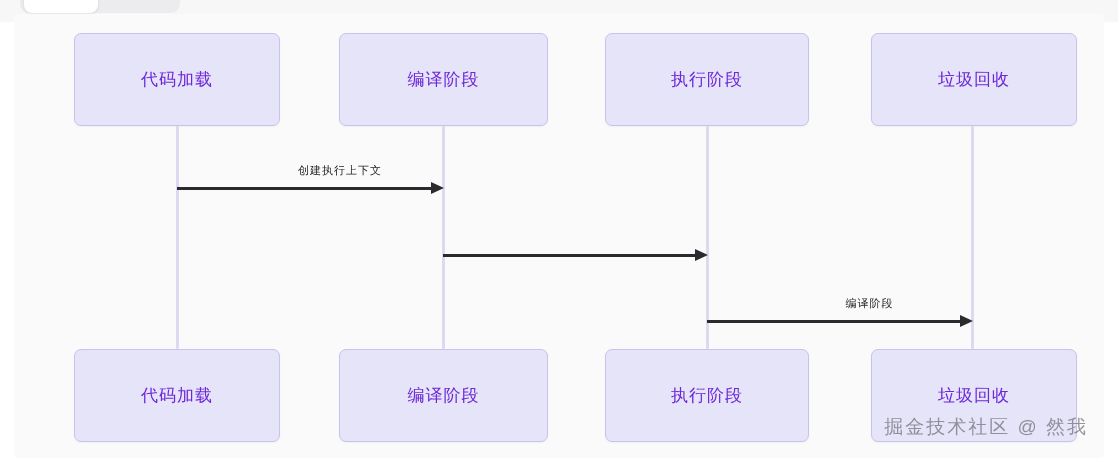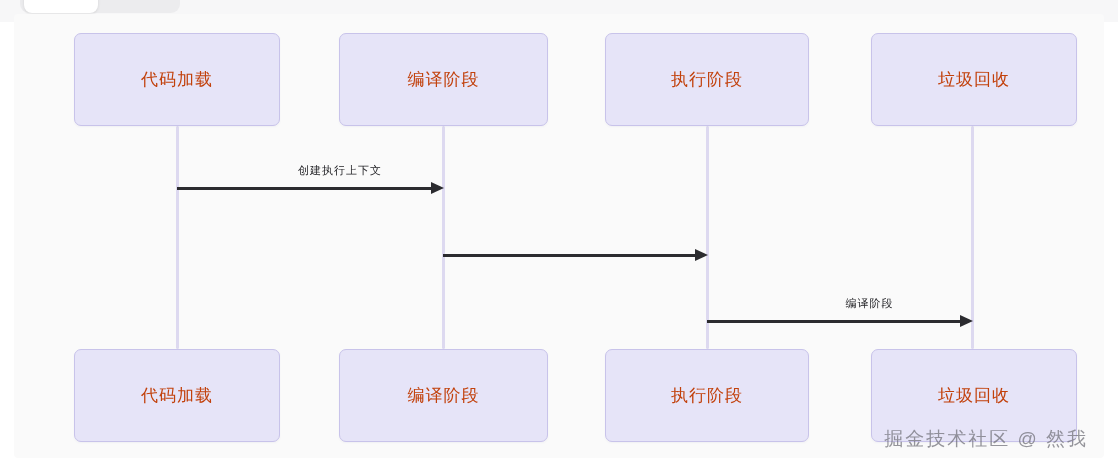--- a/index.html
+++ b/index.html
@@ -73,21 +73,21 @@
   
   .participant {
     position: absolute;
     box-sizing: border-box;
     background: #e6e4f8;
     border: 1px solid #c8c3ea;
     border-radius: 7px;
     display: flex;
     align-items: center;
     justify-content: center;
-    color: #c2410c;
+    color: #6d28d9;
     font-size: 17px;
     letter-spacing: 1px;
     box-shadow: 0 1px 2px rgba(90,80,160,0.06);
   }
   .participant .plabel {
     pointer-events: none;
   }
 
   
   .message {
@@ -118,21 +118,21 @@
     color: #242428;
     letter-spacing: 1px;
     white-space: nowrap;
     padding-left: 30px;
   }
 
   
   .watermark {
     position: absolute;
     right: 16px;
-    bottom: 6px;
+    bottom: 18px;
     font-size: 19px;
     color: #6f6f77;
     opacity: 0.72;
     letter-spacing: 2px;
     white-space: nowrap;
   }
 </style>
 </head>
 <body>
 

